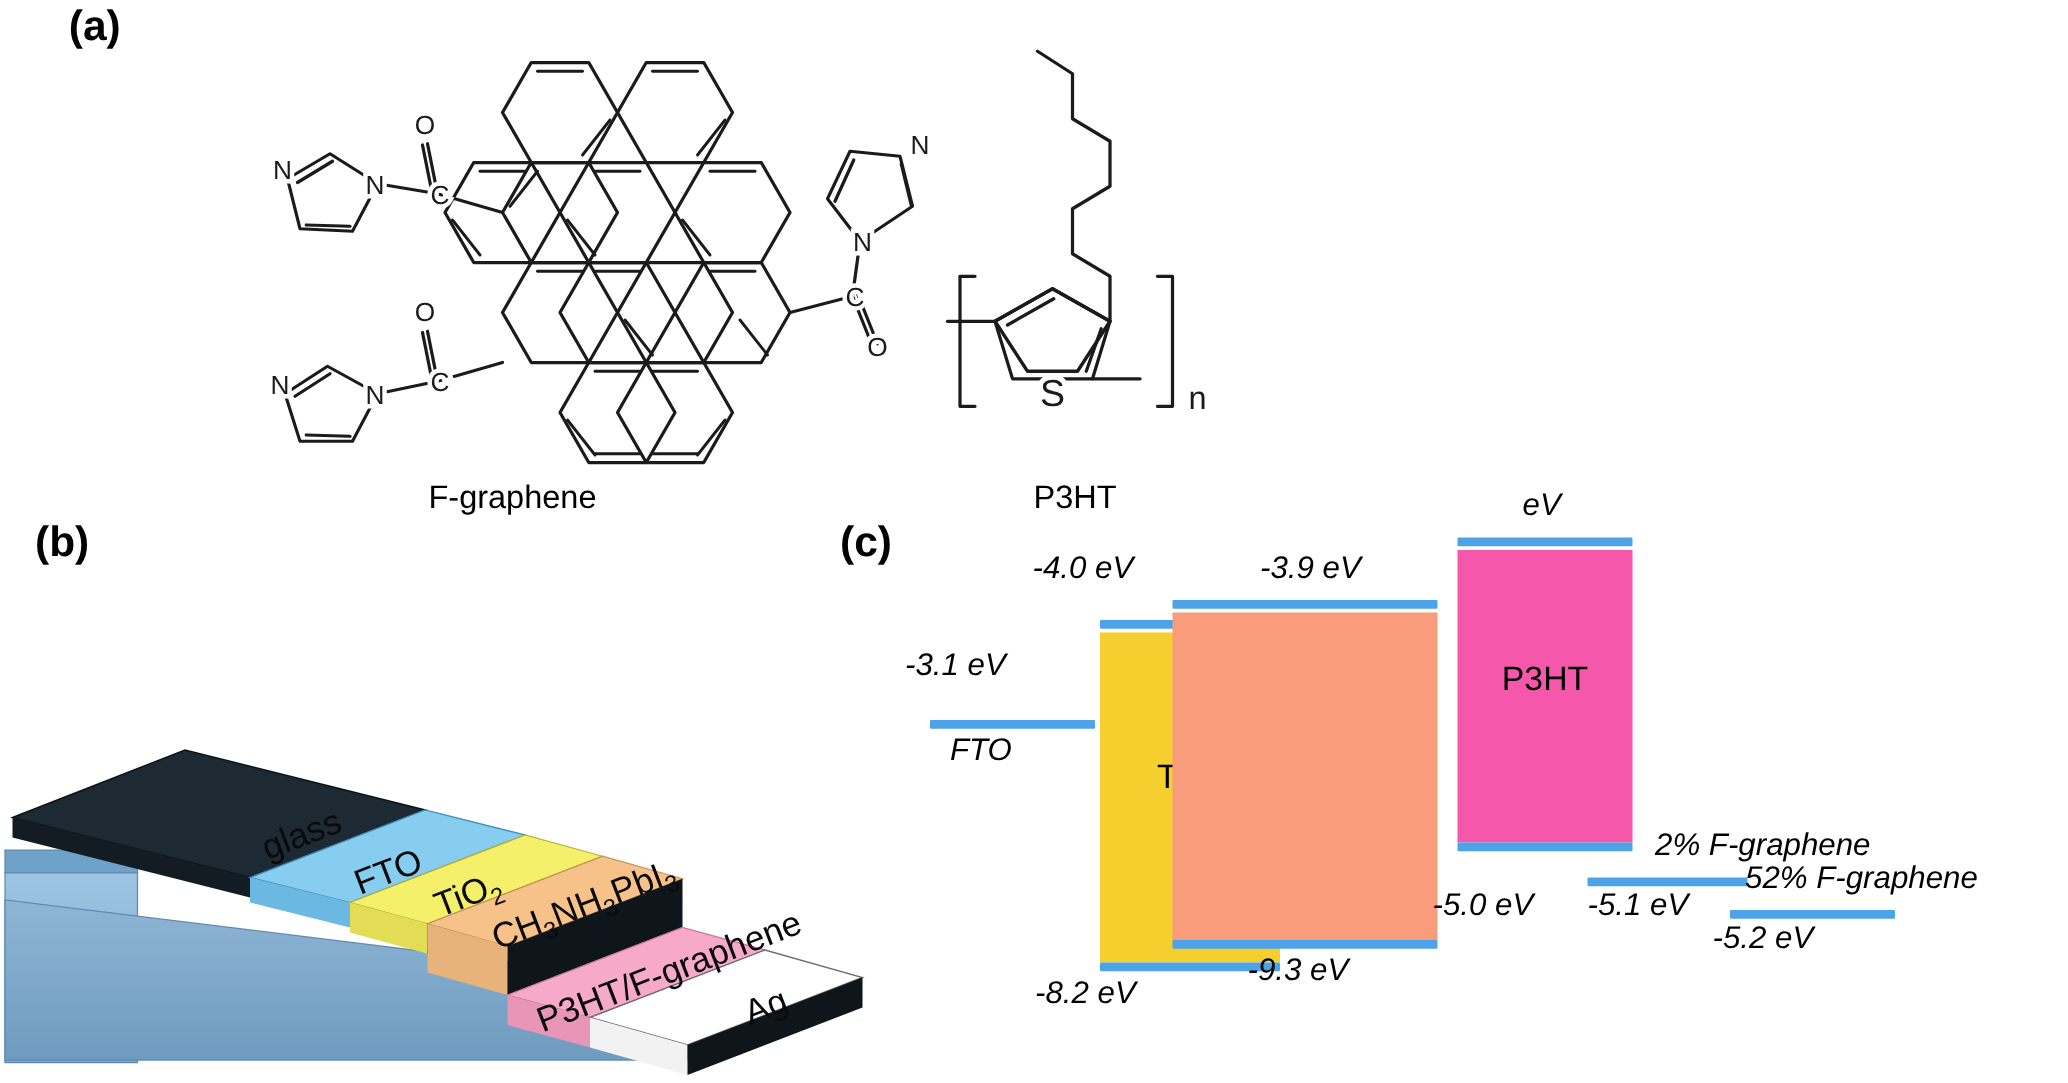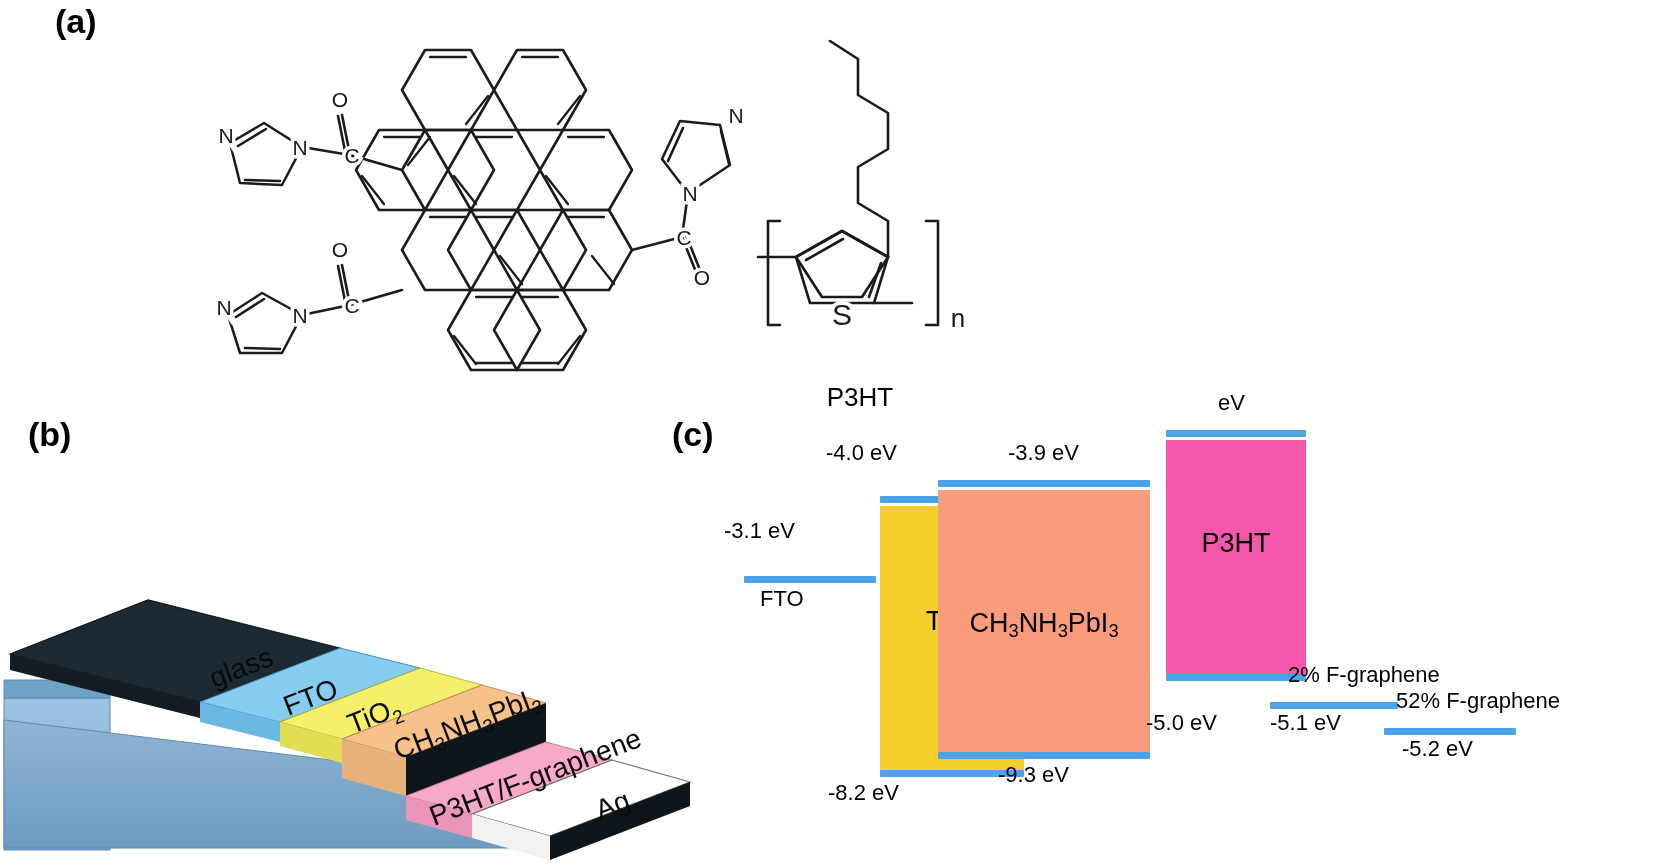--- a/index.html
+++ b/index.html
@@ -14,21 +14,21 @@
 
   .caption{position:absolute;font-size:26px;color:#000;text-align:center;}
 
   svg{display:block;}
   .mol{position:absolute;}
 
   
   #panel-c{position:absolute;left:700px;top:380px;width:954px;height:486px;}
   .ebox{position:absolute;box-sizing:border-box;}
   .ebar{position:absolute;background:#4da3e8;height:7px;border-radius:1px;}
-  .elabel{position:absolute;font-size:22px;color:#000;white-space:nowrap;}
+  .elabel{position:absolute;font-size:25px;color:#000;white-space:nowrap;font-style:italic;}
   .boxname{position:absolute;font-size:27px;color:#000;white-space:nowrap;text-align:center;}
   .sub{font-size:0.68em;vertical-align:-0.28em;}
 </style>
 </head>
 <body>
 
 <div class="fig">
 
   <div class="panel-label" id="lbl-a">(a)</div>
   <div class="panel-label" id="lbl-b">(b)</div>
@@ -128,20 +128,21 @@
           <text x="494" y="230">C</text>
           <text x="500" y="186">N</text>
           <text x="546" y="108">N</text>
         <text x="150" y="242">O</text>
           <text x="162" y="298">C</text>
           <text x="110" y="308">N</text>
           <text x="34" y="300">N</text>
       </g>
     </svg>
   </div>
+  <div class="caption" style="left:240px;top:382px;width:340px;">F-graphene</div>
 
   <div class="mol" style="left:750px;top:35px;">
     <svg width="250" height="340" viewBox="0 0 250 340">
       <g fill="none" stroke="#1b1b1b" stroke-width="2.6" stroke-linecap="round" stroke-linejoin="round">
 
         <polyline points="138,222 138,186 108,168 108,132 138,114 138,78 108,60 108,24 80,6"></polyline>
 
         <polygon points="138,222 112,262 72,262 46,222 92,196" stroke-width="2.7"></polygon>
 
         <polyline points="92,196 138,222 124,268 60,268 46,222 92,196"></polyline>
@@ -253,31 +254,30 @@
     <div class="ebox" style="left:180px;top:126px;width:144px;height:264px;background:#f5cf2e;"></div>
     <div class="ebar" style="left:180px;top:390px;width:144px;"></div>
     <div class="elabel" style="left:128px;top:400px;">-8.2 eV</div>
     <div class="boxname" style="left:180px;top:226px;width:144px;">TiO<span class="sub">2</span></div>
 
     <div class="elabel" style="left:296px;top:60px;margin-left:12px;">-3.9 eV</div>
     <div class="ebar" style="left:238px;top:100px;width:212px;"></div>
     <div class="ebox" style="left:238px;top:110px;width:212px;height:262px;background:#f89c7c;"></div>
     <div class="ebar" style="left:238px;top:372px;width:212px;"></div>
     <div class="elabel" style="left:298px;top:382px;">-9.3 eV</div>
-    <div class="boxname" style="left:238px;top:228px;width:212px;">CH<span class="sub">3</span>NH<span class="sub">3</span>PbI<span class="sub">3</span></div>
 
     <div class="elabel" style="left:518px;top:10px;">eV</div>
     <div class="ebar" style="left:466px;top:50px;width:140px;"></div>
     <div class="ebox" style="left:466px;top:60px;width:140px;height:234px;background:#f558ab;"></div>
     <div class="ebar" style="left:466px;top:294px;width:140px;"></div>
     <div class="boxname" style="left:466px;top:148px;width:140px;">P3HT</div>
     <div class="elabel" style="left:446px;top:306px;margin-top:24px;">-5.0 eV</div>
 
-    <div class="elabel" style="left:588px;top:282px;">2% F-graphene</div>
+    <div class="elabel" style="left:624px;top:282px;">2% F-graphene</div>
     <div class="ebar" style="left:570px;top:322px;width:128px;"></div>
     <div class="elabel" style="left:570px;top:330px;">-5.1 eV</div>
 
     <div class="elabel" style="left:696px;top:308px;">52% F-graphene</div>
     <div class="ebar" style="left:684px;top:348px;width:132px;"></div>
-    <div class="elabel" style="left:702px;top:356px;text-align:center;">-5.2 eV</div>
+    <div class="elabel" style="left:670px;top:356px;text-align:center;">-5.2 eV</div>
 
   </div>
 </div>
 
 </body></html>

